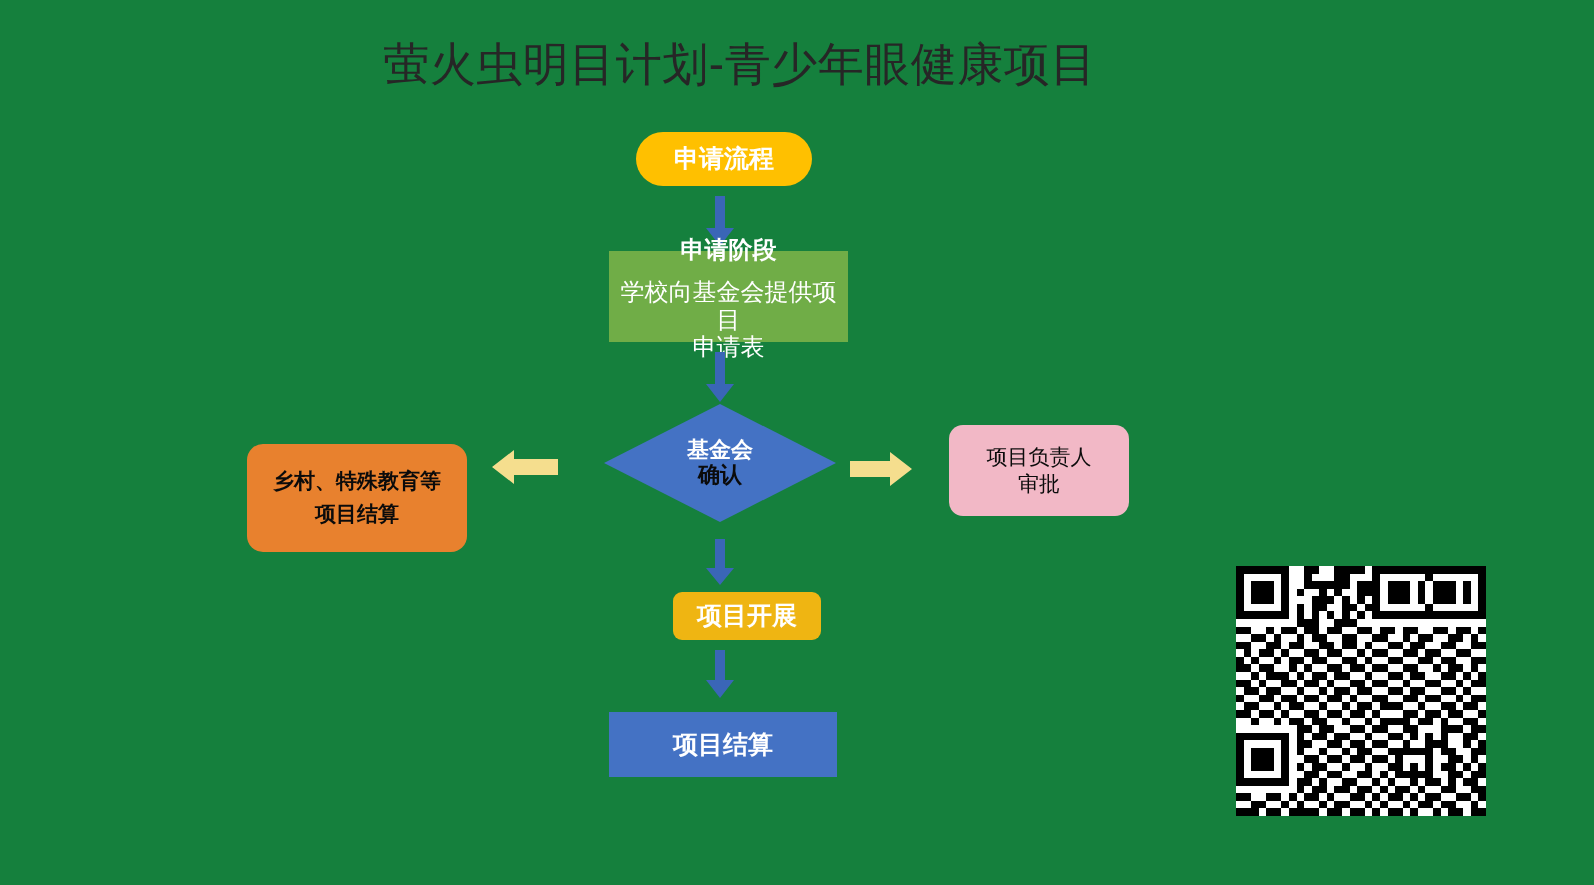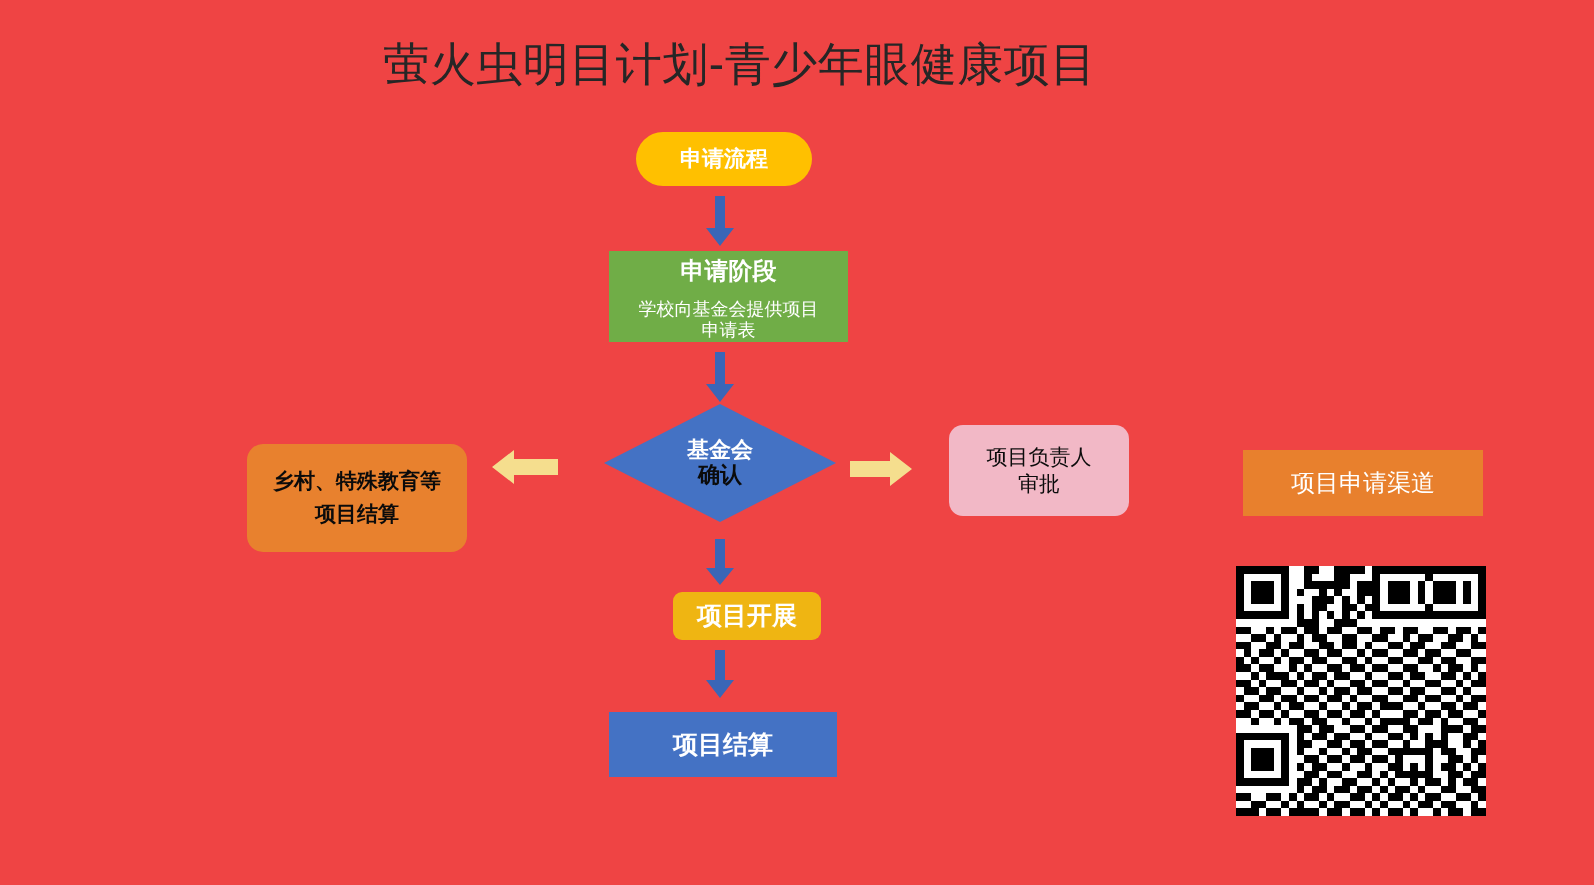--- a/index.html
+++ b/index.html
@@ -8,21 +8,21 @@
     padding: 0;
     background: #ffffff;
   }
   body {
     font-family: "Liberation Sans", "DejaVu Sans", sans-serif;
   }
   #canvas {
     position: relative;
     width: 1594px;
     height: 885px;
-    background: #ef4444;
+    background: #15803d;
     overflow: hidden;
   }
 
   
   .title {
     position: absolute;
     left: 0;
     top: 34px;
     width: 1480px;
     text-align: center;
@@ -47,42 +47,42 @@
 
   
   .n-start {
     left: 636px;
     top: 132px;
     width: 176px;
     height: 54px;
     background: #FFC000;
     border-radius: 27px;
     color: #ffffff;
-    font-size: 22px;
+    font-size: 25px;
     font-weight: bold;
   }
 
   
   .n-apply {
     left: 609px;
     top: 251px;
     width: 239px;
     height: 91px;
     background: #70AD47;
     color: #ffffff;
     padding-top: 4px;
   }
   .n-apply .hd {
     font-size: 24px;
     font-weight: bold;
     margin-bottom: 14px;
     text-align: right;
   }
   .n-apply .sub {
-    font-size: 18px;
+    font-size: 24px;
     font-weight: 400;
     line-height: 1.15;
   }
 
   
   .n-diamond {
     left: 604px;
     top: 404px;
     width: 232px;
     height: 118px;
@@ -267,23 +267,20 @@
   <div class="arrow a-down4">
     <svg width="32" height="50" viewBox="0 0 32 50" aria-hidden="true">
       <polygon points="11,0 21,0 21,30 30,30 16,48 2,30 11,30" fill="#3A66B7"></polygon>
     </svg>
   </div>
 
   <div class="node n-settle">
     <span>项目结算</span>
   </div>
 
-  <div class="node n-channel">
-    <span>项目申请渠道</span>
-  </div>
 
   <div class="qr" id="qr" style="grid-template-columns: repeat(33, 1fr); grid-template-rows: repeat(33, 1fr);">
       <i class="d"></i>
       <i class="d"></i>
       <i class="d"></i>
       <i class="d"></i>
       <i class="d"></i>
       <i class="d"></i>
       <i class="d"></i>
       <i></i>

